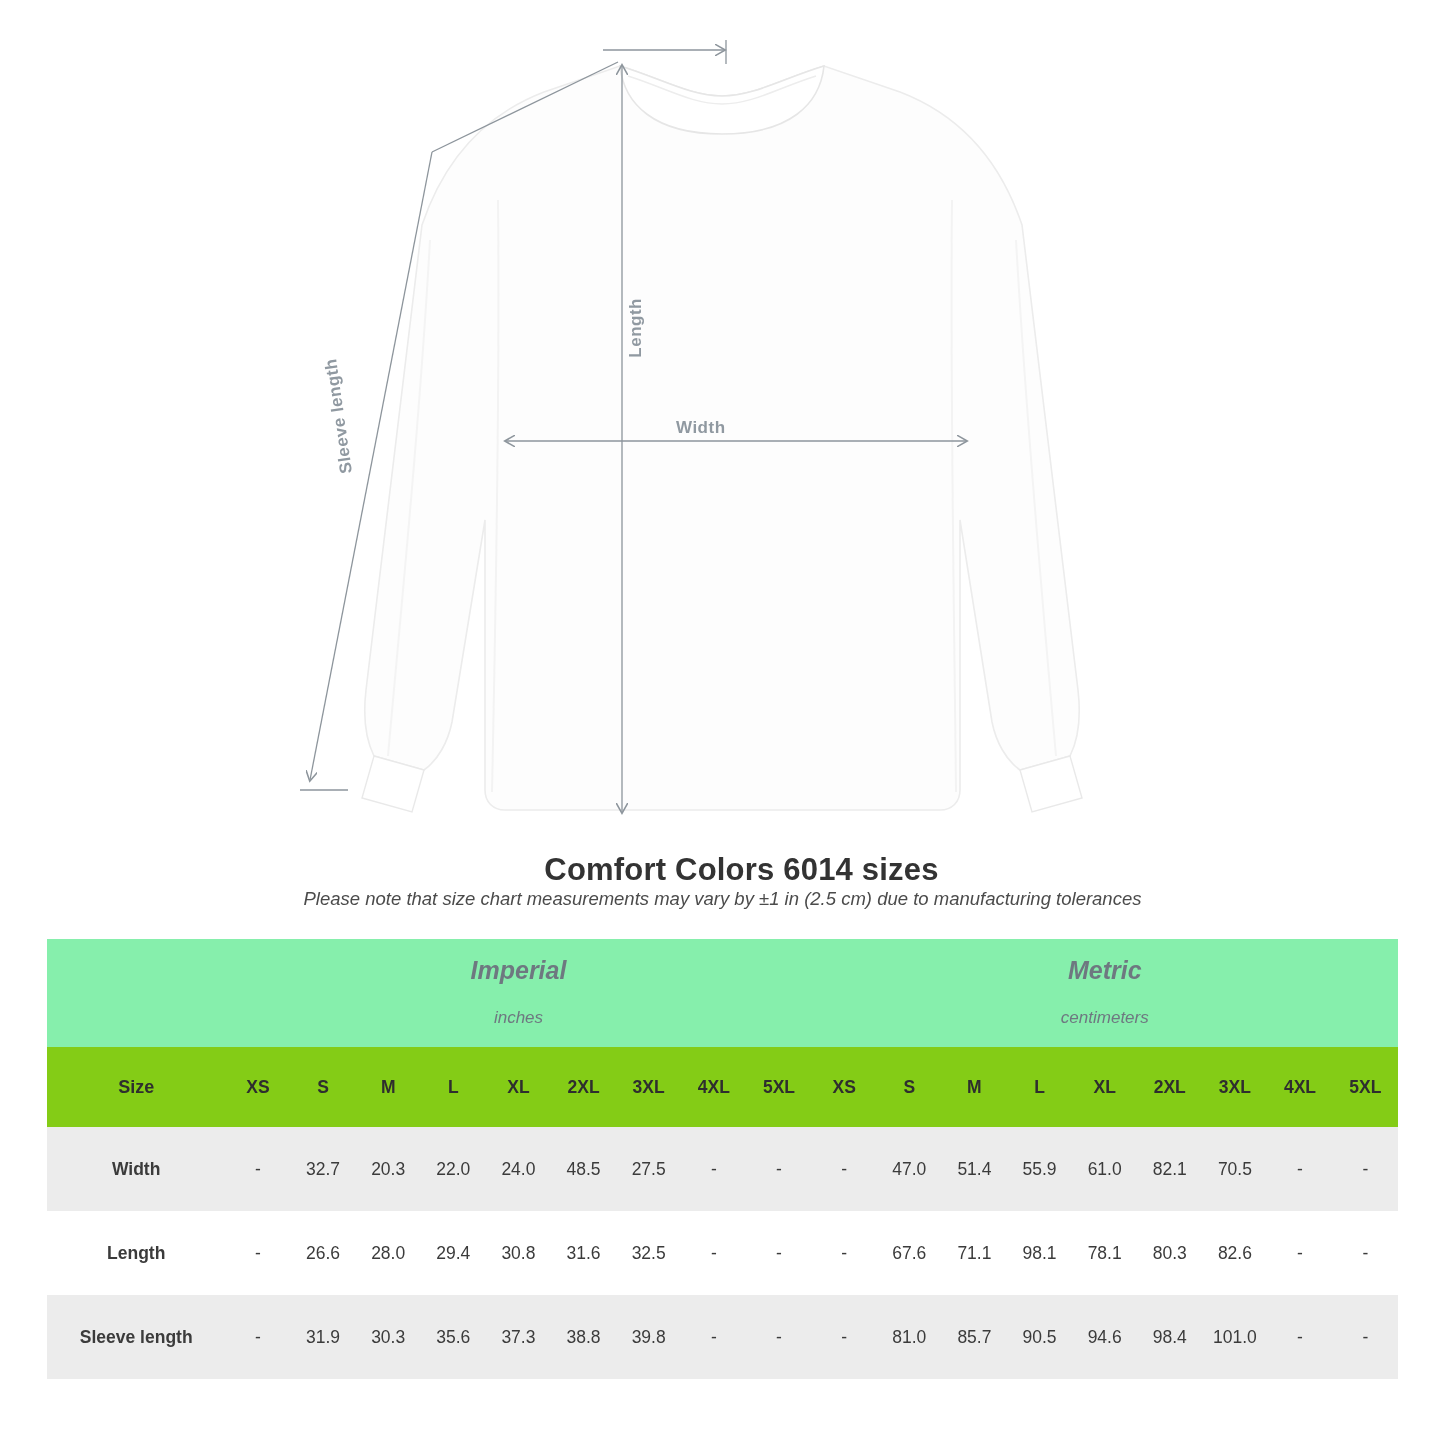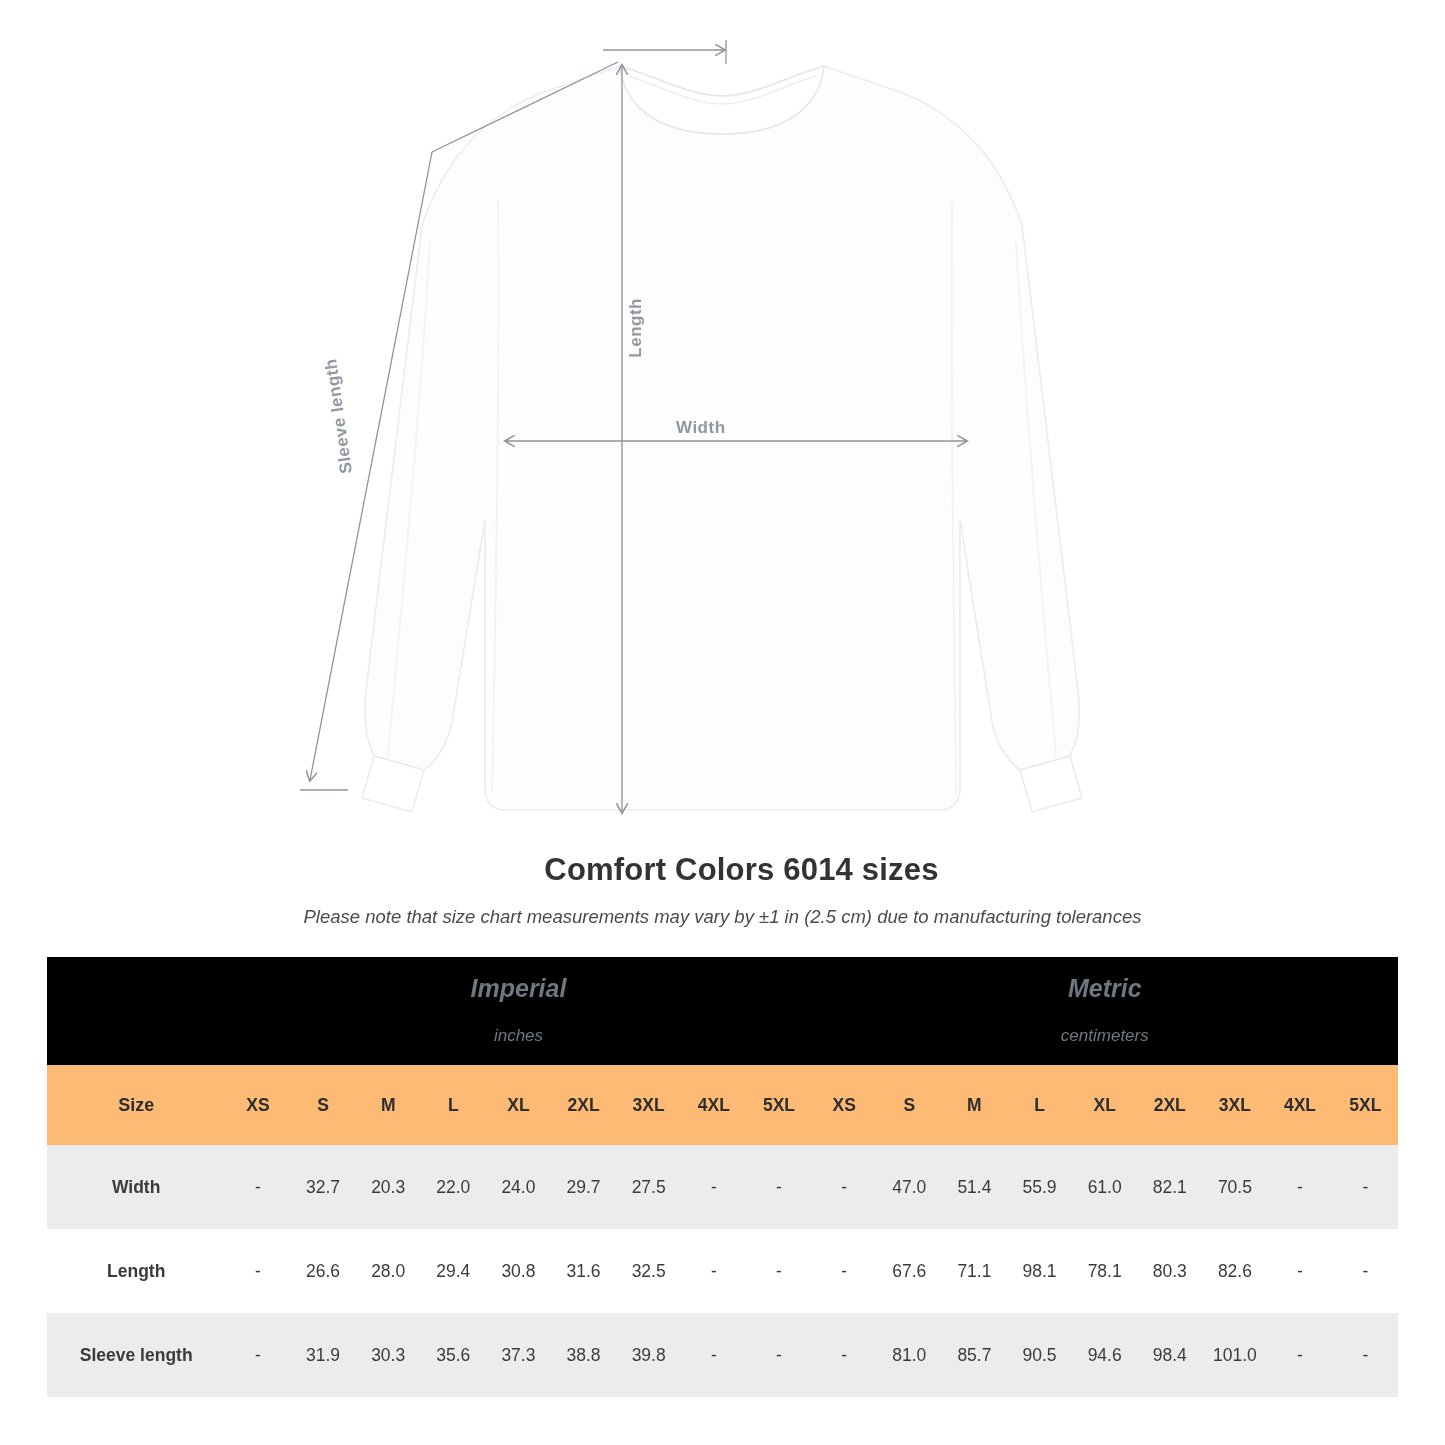--- a/index.html
+++ b/index.html
@@ -65,62 +65,61 @@
     color: #333333;
     margin-top: 22px;
     letter-spacing: 0.2px;
     margin-left: 38px;
   }
   .subtitle {
     text-align: center;
     font-size: 18.5px;
     font-style: italic;
     color: #4b4b4b;
-    margin-top: 18px;
   }
 
   
   .table-wrap {
     margin: 29px 47px 0 47px;
     width: 1351px;
   }
   table.size-table {
     border-collapse: collapse;
     width: 100%;
     table-layout: fixed;
   }
   table.size-table td, table.size-table th {
     text-align: center;
     vertical-align: middle;
     font-size: 17.5px;
     color: #3b3b3b;
     border: none;
   }
   .unit-header td {
-    background: #000000;
+    background: #86efac;
     height: 108px;
     padding: 0;
   }
   .unit-title {
     font-size: 25px;
     font-weight: bold;
     font-style: italic;
     color: #6e7880;
     line-height: 1.25;
   }
   .unit-sub {
     font-size: 17px;
     font-style: italic;
     color: #6e7880;
     line-height: 1.5;
     margin-top: 19px;
   }
   .row-head td {
     height: 78px;
-    background: #fdba74;
+    background: #84cc16;
   }
   .row-head td.rowlabel {
     font-weight: bold;
     font-size: 18px;
     color: #2e2e2e;
   }
   .row-head td.sizecell {
     font-weight: bold;
     font-size: 17.5px;
     color: #2e2e2e;
@@ -260,21 +259,21 @@
         </tr>
       </thead>
       <tbody>
         <tr class="shaded">
           <td class="rowlabel">Width</td>
           <td>-</td>
           <td>32.7</td>
           <td>20.3</td>
           <td>22.0</td>
           <td>24.0</td>
-          <td>29.7</td>
+          <td>48.5</td>
           <td>27.5</td>
           <td>-</td>
           <td>-</td>
           <td>-</td>
           <td>47.0</td>
           <td>51.4</td>
           <td>55.9</td>
           <td>61.0</td>
           <td>82.1</td>
           <td>70.5</td>

